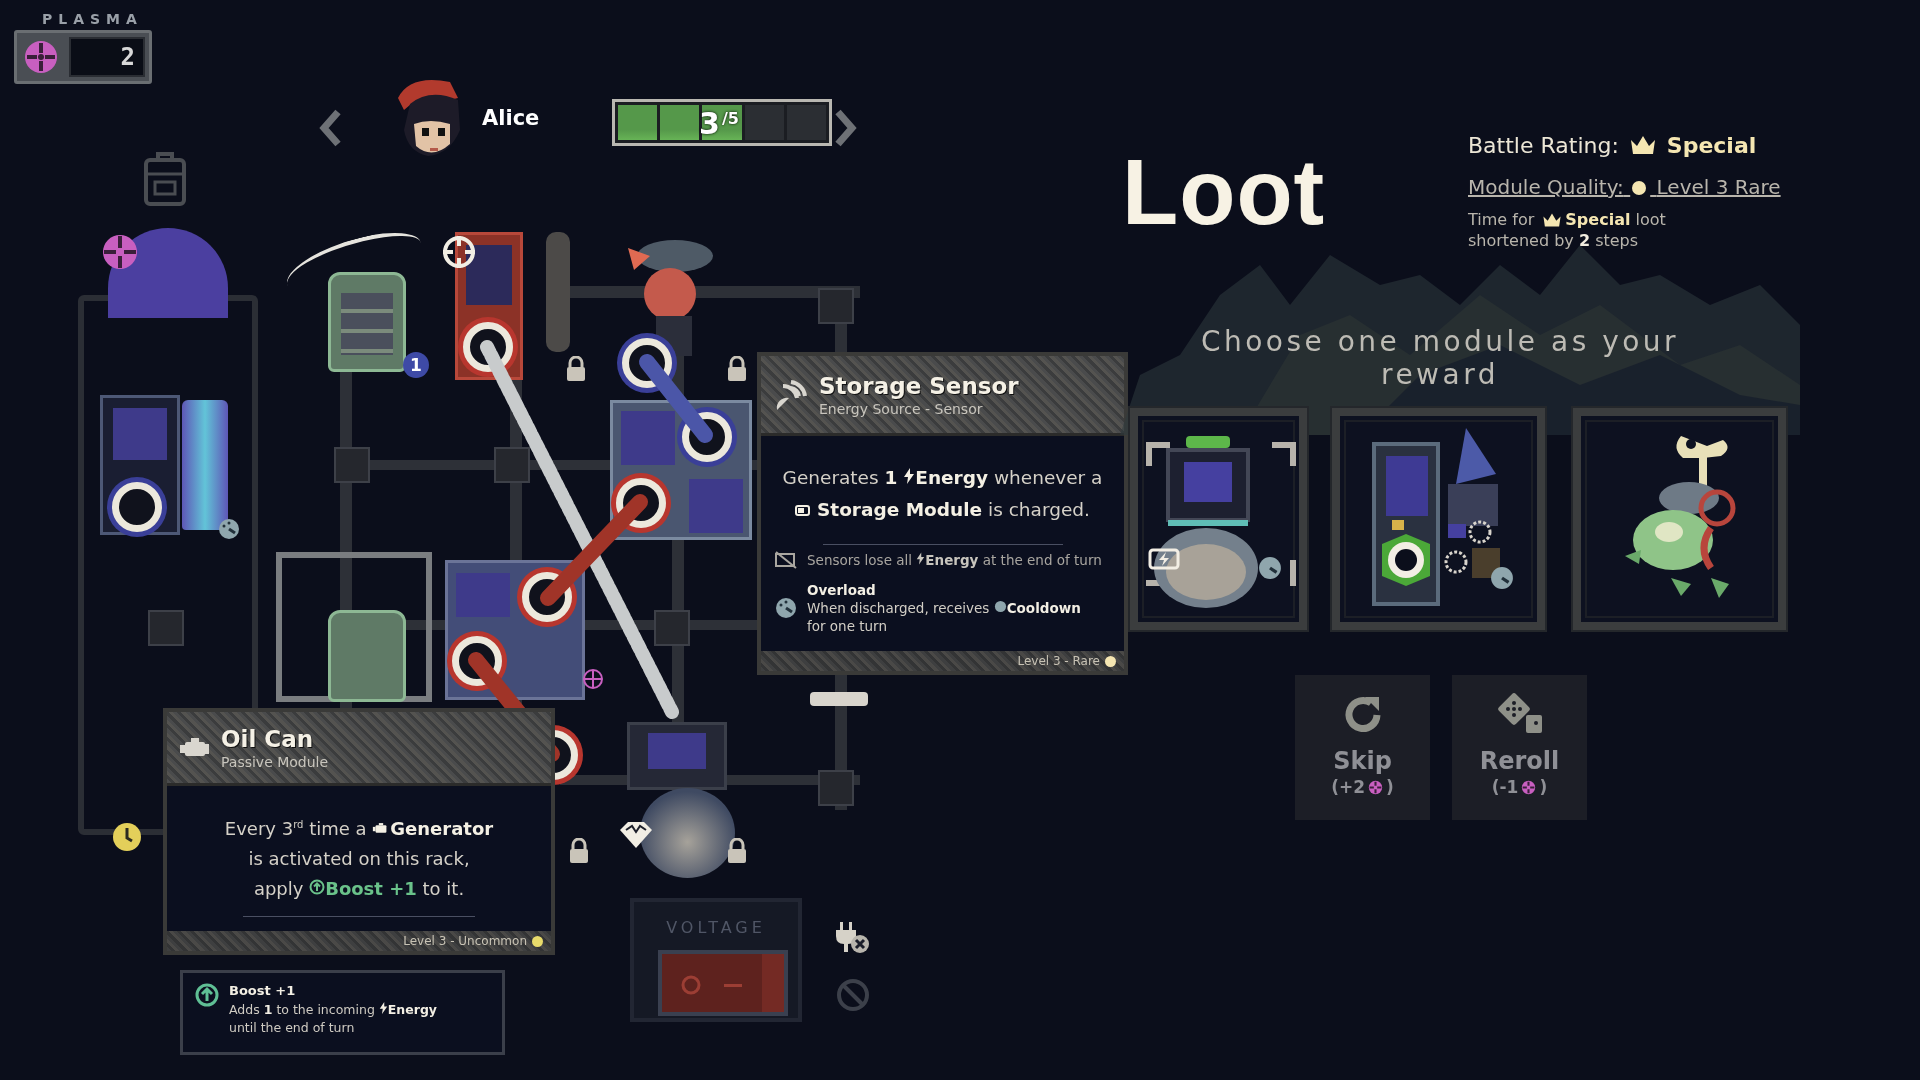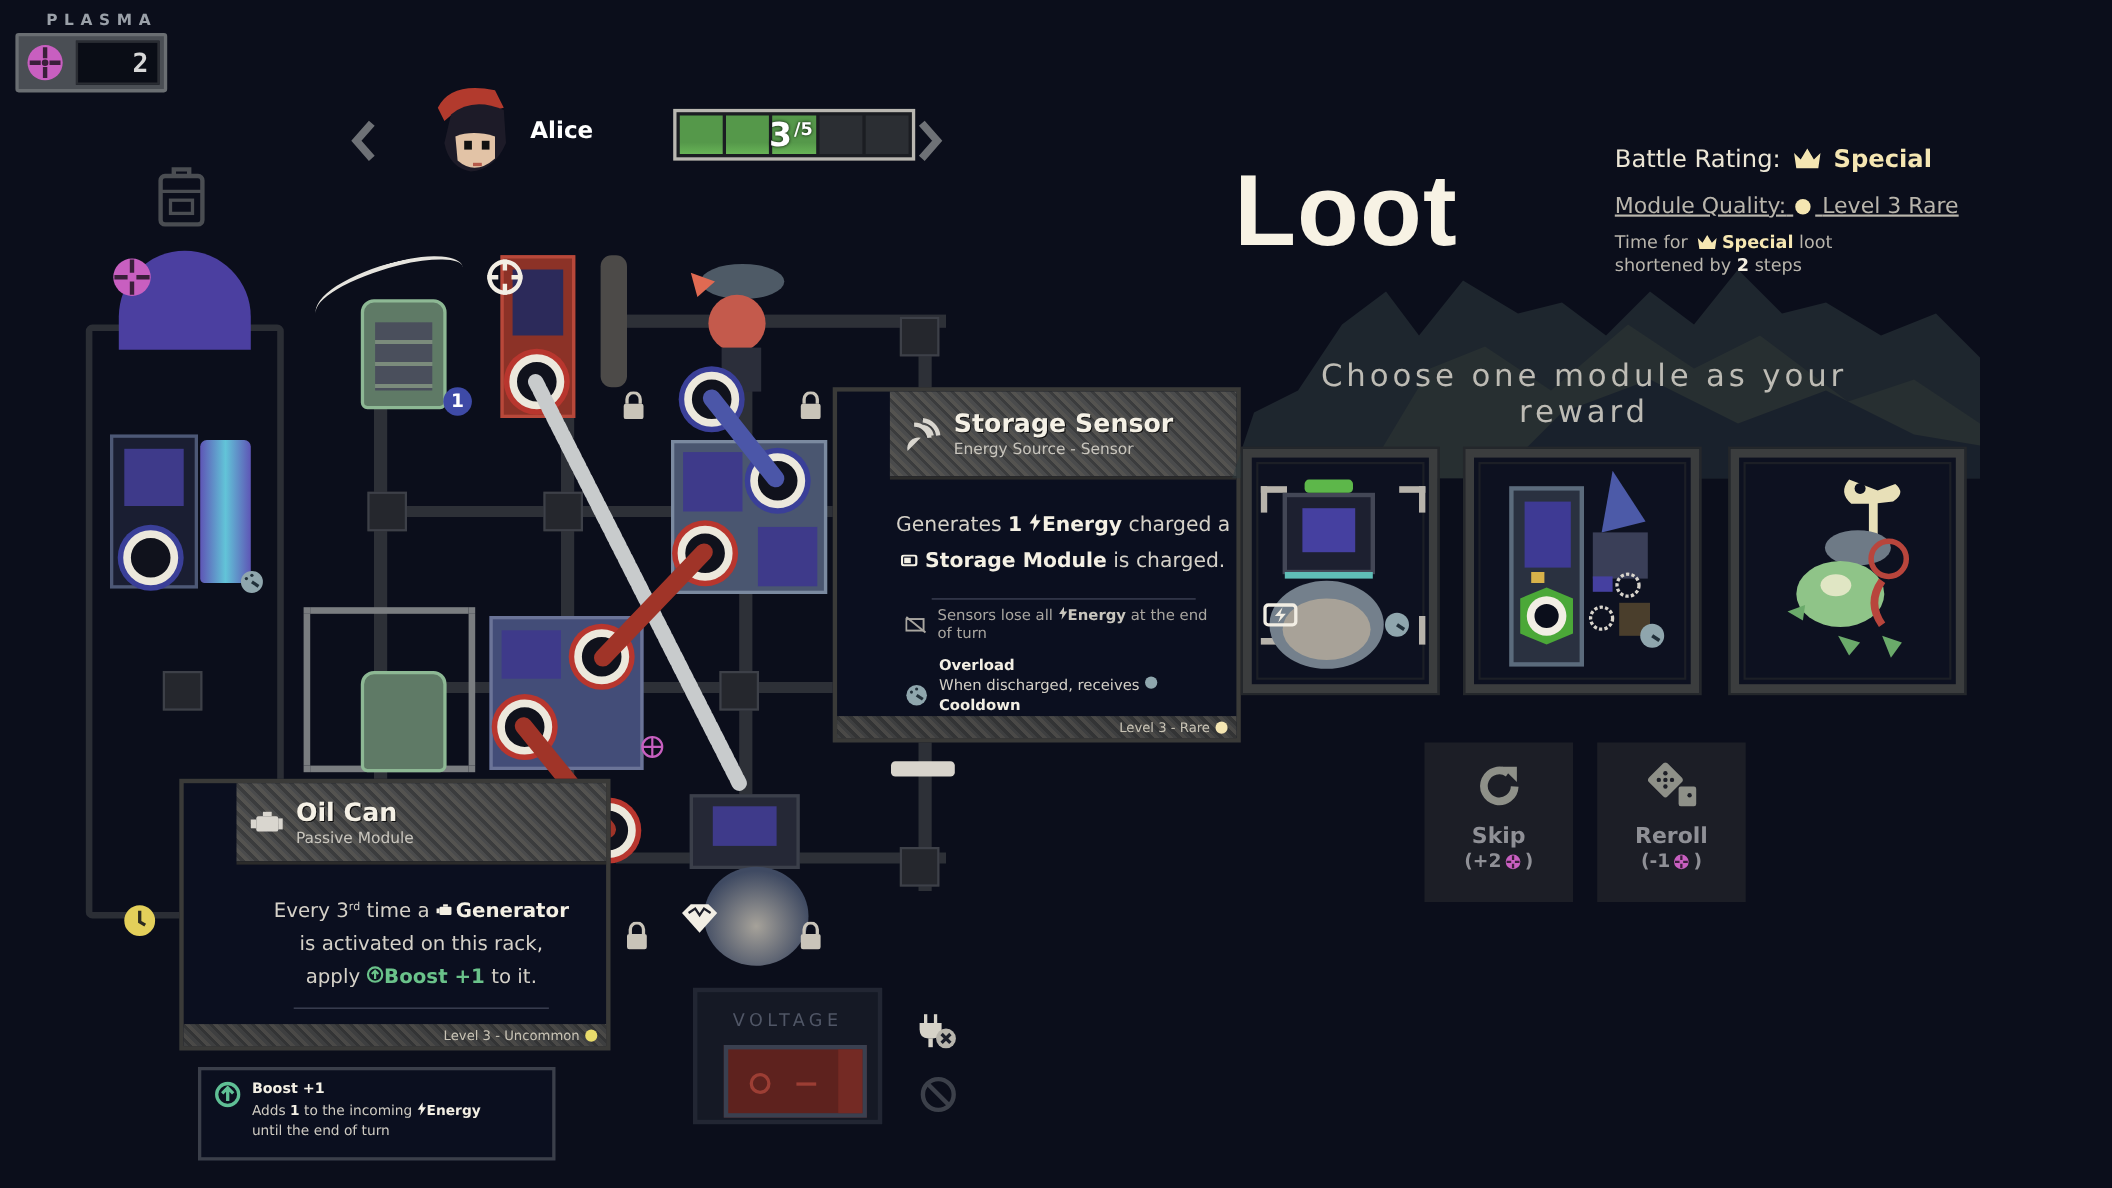--- a/index.html
+++ b/index.html
@@ -80,33 +80,33 @@
   .card::before {
     content:""; position:absolute; inset: 4px; border: 2px solid #1c1f26;
   }
 
   
   .act-btn {
     top: 675px; width: 135px; height: 145px; background: #1c1e26;
     display:flex; flex-direction:column; align-items:center; justify-content:flex-start;
     padding-top: 18px; cursor: pointer; color: #8f9096;
   }
-  .act-btn .lbl { font-weight: bold; font-size: 20px; margin-top: 10px; }
+  .act-btn .lbl { font-weight: bold; font-size: 24px; margin-top: 10px; }
   .act-btn .cost { font-weight: bold; font-size: 17px; margin-top: 2px; display:flex; align-items:center; gap: 3px; }
 
   
   .rail { background: #2d3037; }
   .joint { width: 36px; height: 36px; background: #25272d; border: 2px solid #3d4048; transform: rotate(0deg); }
   .module-box { background: #1a1e32; border: 3px solid #3b3f4a; }
   .screen { background: #3e3a8a; }
   .socket { width: 50px; height: 50px; border-radius: 50%; border: 7px solid #ece8dc; background: #10121c; box-shadow: 0 0 0 5px #3a3f98; }
   .socket.red { box-shadow: 0 0 0 5px #b8362e; }
 
   
-  .tip { background: #0b0f1f; border: 4px solid #3a3a38; padding-left: 48px; }
+  .tip { background: #0b0f1f; border: 4px solid #3a3a38; }
   .tip-head {
     background: repeating-linear-gradient(45deg, #4a4b4c 0 3px, #3b3c3d 3px 6px, #545350 6px 9px);
     border-bottom: 3px solid #2b2b2a; display:flex; align-items:center; padding: 8px 12px;
   }
   .tip-title { font-weight: bold; font-size: 23px; color: #f5f1e6; text-shadow: 1px 1px 0 #111; }
   .tip-sub { font-size: 14px; color: #c8c5bd; margin-top: 2px; }
   .tip-body { text-align: center; color: #d5d1c8; }
   .tip-body b { color: #f4f0e4; }
   .tip-foot {
     background: repeating-linear-gradient(45deg, #3e3f40 0 3px, #333435 3px 6px, #4a4947 6px 9px);
@@ -335,21 +335,21 @@
       <div class="tip-sub">Energy Source - Sensor</div>
     </div>
   </div>
   <div class="tip-body" style="padding-top:26px; font-size:18.5px; line-height:32px;">
     <div>
       <span>Generates</span>
       <b>1</b>
       <svg width="12" height="16" viewBox="0 0 12 16">
           <path d="M7 0 L1 9 H5 L4 16 L11 6 H7 Z" fill="#f4f0e4"></path>
         </svg><b>Energy</b>
-      <span>charged a</span>
+      <span>whenever a</span>
     </div>
     <div>
       <svg width="16" height="11" viewBox="0 0 16 11">
           <rect x="1" y="1" width="13" height="9" rx="2" fill="none" stroke="#f4f0e4" stroke-width="2"></rect>
           <rect x="3" y="3" width="6" height="5" fill="#f4f0e4"></rect>
         </svg>
       <b>Storage Module</b>
       <span>is charged.</span>
     </div>
     <div class="hr" style="width:240px; margin-top:18px;"></div>

